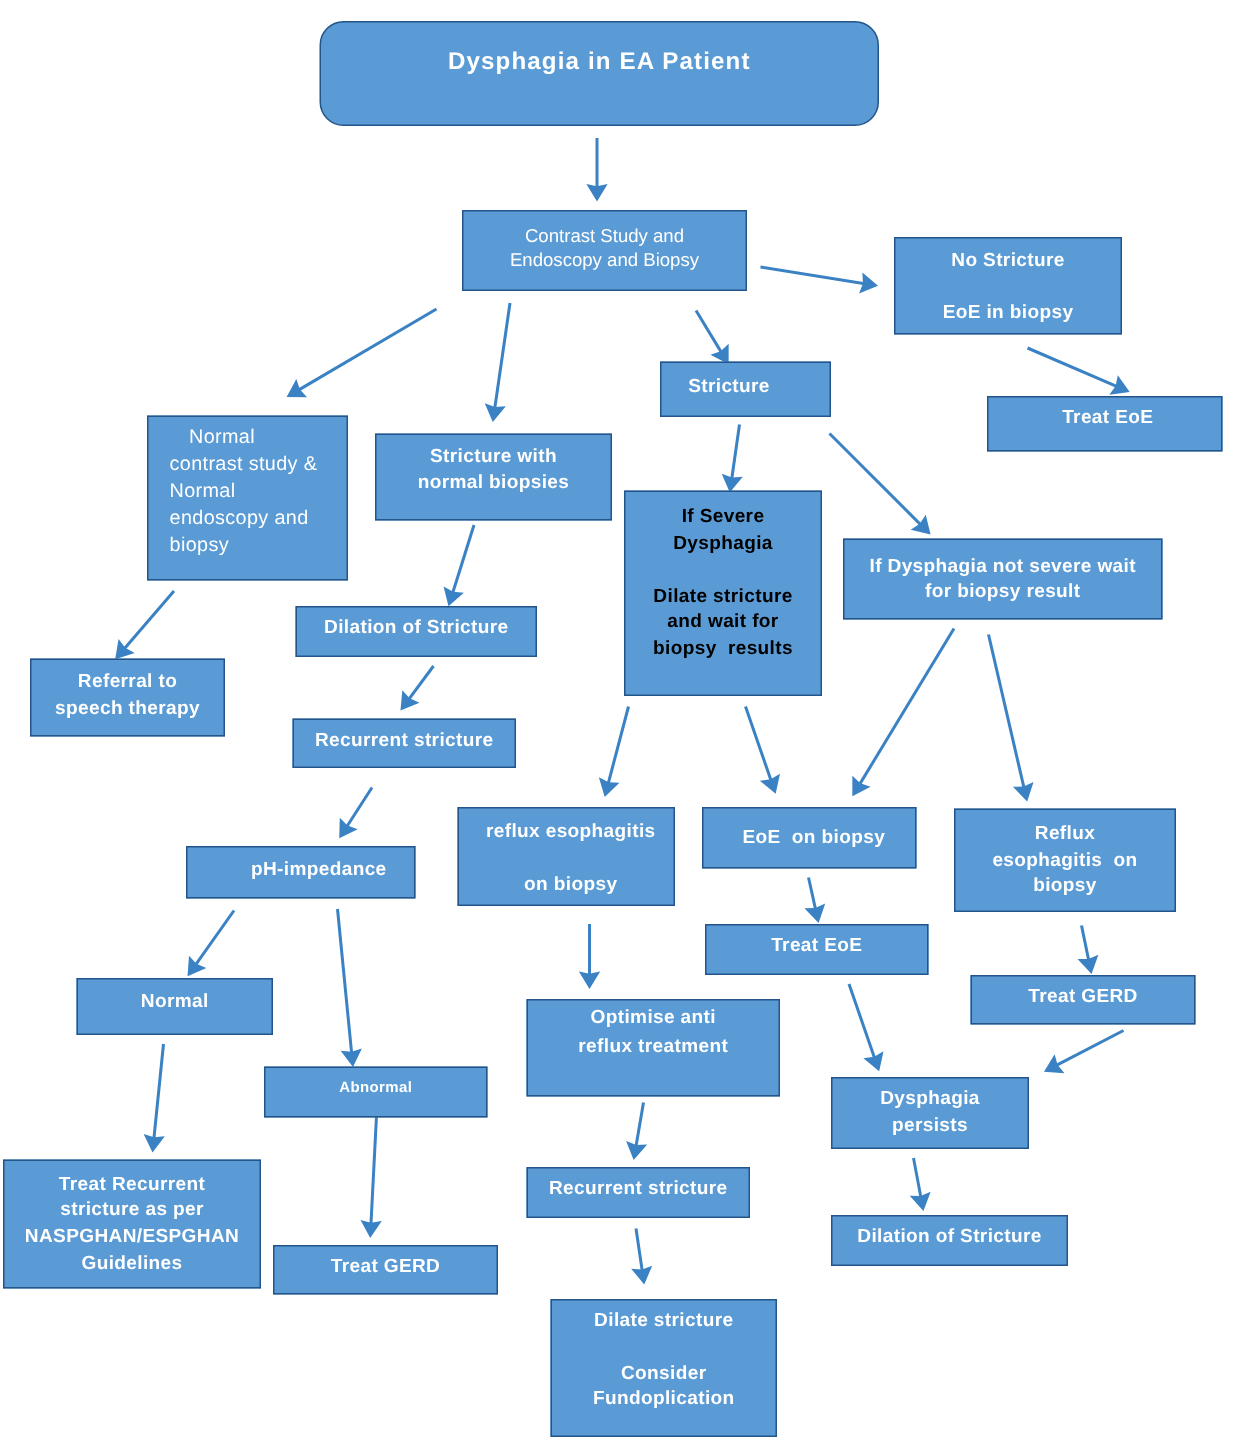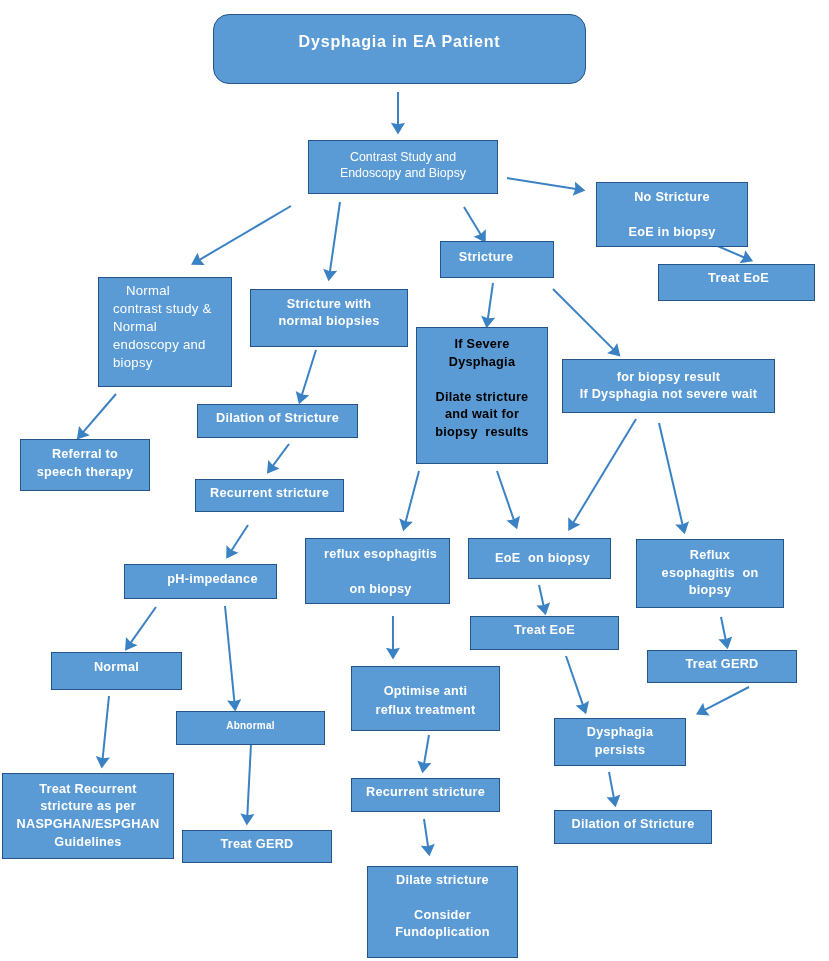--- a/index.html
+++ b/index.html
@@ -57,21 +57,21 @@
       </g>
   </svg>
   <div id="node-layer">
       <div class="node b" style="left: 213px; top: 14px; width: 373px; height: 70px; background: rgb(90, 155, 213); border-color: rgb(35, 85, 138); color: rgb(255, 255, 255); font-size: 16.1px; line-height: 20px; padding-top: 15.8px; letter-spacing: 0.75px; border-radius: 16px;">
         <span class="ln">Dysphagia in EA Patient</span>
       </div>
       <div class="node" style="left: 308px; top: 140px; width: 190px; height: 54px; background: rgb(90, 155, 213); border-color: rgb(35, 85, 138); color: rgb(255, 255, 255); font-size: 12.4px; line-height: 16.7px; padding-top: 7.5px;">
         <span class="ln">Contrast Study and</span>
         <span class="ln">Endoscopy and Biopsy</span>
       </div>
-      <div class="node b" style="left: 596px; top: 158px; width: 152px; height: 65px; background: rgb(90, 155, 213); border-color: rgb(35, 85, 138); color: rgb(255, 255, 255); font-size: 12.7px; line-height: 17.6px; padding-top: 6px; margin-top: 24px;">
+      <div class="node b" style="left: 596px; top: 158px; width: 152px; height: 65px; background: rgb(90, 155, 213); border-color: rgb(35, 85, 138); color: rgb(255, 255, 255); font-size: 12.7px; line-height: 17.6px; padding-top: 6px;">
         <span class="ln">No Stricture</span>
         <span class="ln">&nbsp;</span>
         <span class="ln">EoE in biopsy</span>
       </div>
       <div class="node b" style="left: 658px; top: 264px; width: 157px; height: 37px; background: rgb(90, 155, 213); border-color: rgb(35, 85, 138); color: rgb(255, 255, 255); font-size: 12.7px; line-height: 17.6px; padding-top: 4.5px;">
         <span class="ln" style="transform: translateX(2px);">Treat EoE</span>
       </div>
       <div class="node b" style="left: 440px; top: 241px; width: 114px; height: 37px; background: rgb(90, 155, 213); border-color: rgb(35, 85, 138); color: rgb(255, 255, 255); font-size: 12.7px; line-height: 17.6px; padding-top: 6.5px;">
         <span class="ln" style="transform: translateX(-11px);">Stricture</span>
       </div>
@@ -88,22 +88,22 @@
       </div>
       <div class="node b" style="left: 416px; top: 327px; width: 132px; height: 137px; background: rgb(90, 155, 213); border-color: rgb(35, 85, 138); color: #000000; font-size: 12.7px; line-height: 17.6px; padding-top: 8px;">
         <span class="ln">If Severe</span>
         <span class="ln">Dysphagia</span>
         <span class="ln">&nbsp;</span>
         <span class="ln">Dilate stricture</span>
         <span class="ln">and wait for</span>
         <span class="ln">biopsy  results</span>
       </div>
       <div class="node b" style="left: 562px; top: 359px; width: 213px; height: 54px; background: rgb(90, 155, 213); border-color: rgb(35, 85, 138); color: rgb(255, 255, 255); font-size: 12.7px; line-height: 16.9px; padding-top: 9px;">
+        <span class="ln">If Dysphagia not severe wait</span>
         <span class="ln">for biopsy result</span>
-        <span class="ln">If Dysphagia not severe wait</span>
       </div>
       <div class="node b" style="left: 20px; top: 439px; width: 130px; height: 52px; background: rgb(90, 155, 213); border-color: rgb(35, 85, 138); color: rgb(255, 255, 255); font-size: 12.7px; line-height: 18.2px; padding-top: 5px;">
         <span class="ln">Referral to</span>
         <span class="ln">speech therapy</span>
       </div>
       <div class="node b" style="left: 197px; top: 404px; width: 161px; height: 34px; background: rgb(90, 155, 213); border-color: rgb(35, 85, 138); color: rgb(255, 255, 255); font-size: 12.7px; line-height: 17.6px; padding-top: 5px;">
         <span class="ln">Dilation of Stricture</span>
       </div>
       <div class="node b" style="left: 195px; top: 479px; width: 149px; height: 33px; background: rgb(90, 155, 213); border-color: rgb(35, 85, 138); color: rgb(255, 255, 255); font-size: 12.7px; line-height: 17.6px; padding-top: 5px;">
         <span class="ln">Recurrent stricture</span>
@@ -126,21 +126,21 @@
       </div>
       <div class="node b" style="left: 470px; top: 616px; width: 149px; height: 34px; background: rgb(90, 155, 213); border-color: rgb(35, 85, 138); color: rgb(255, 255, 255); font-size: 12.7px; line-height: 17.6px; padding-top: 4.5px;">
         <span class="ln">Treat EoE</span>
       </div>
       <div class="node b" style="left: 647px; top: 650px; width: 150px; height: 33px; background: rgb(90, 155, 213); border-color: rgb(35, 85, 138); color: rgb(255, 255, 255); font-size: 12.7px; line-height: 17.6px; padding-top: 4.5px;">
         <span class="ln">Treat GERD</span>
       </div>
       <div class="node b" style="left: 51px; top: 652px; width: 131px; height: 38px; background: rgb(90, 155, 213); border-color: rgb(35, 85, 138); color: rgb(255, 255, 255); font-size: 12.7px; line-height: 17.6px; padding-top: 6px;">
         <span class="ln">Normal</span>
       </div>
-      <div class="node b" style="left: 351px; top: 666px; width: 149px; height: 65px; background: rgb(90, 155, 213); border-color: rgb(35, 85, 138); color: rgb(255, 255, 255); font-size: 12.7px; line-height: 18.9px; padding-top: 15px;">
+      <div class="node b" style="left: 351px; top: 666px; width: 169px; height: 65px; background: rgb(90, 155, 213); border-color: rgb(35, 85, 138); color: rgb(255, 255, 255); font-size: 12.7px; line-height: 18.9px; padding-top: 2px;">
         <span class="ln">Optimise anti</span>
         <span class="ln">reflux treatment</span>
       </div>
       <div class="node b" style="left: 176px; top: 711px; width: 149px; height: 34px; background: rgb(90, 155, 213); border-color: rgb(35, 85, 138); color: rgb(255, 255, 255); font-size: 10px; line-height: 17.6px; padding-top: 5px;">
         <span class="ln">Abnormal</span>
       </div>
       <div class="node b" style="left: 554px; top: 718px; width: 132px; height: 48px; background: rgb(90, 155, 213); border-color: rgb(35, 85, 138); color: rgb(255, 255, 255); font-size: 12.7px; line-height: 17.6px; padding-top: 5px;">
         <span class="ln">Dysphagia</span>
         <span class="ln">persists</span>
       </div>

